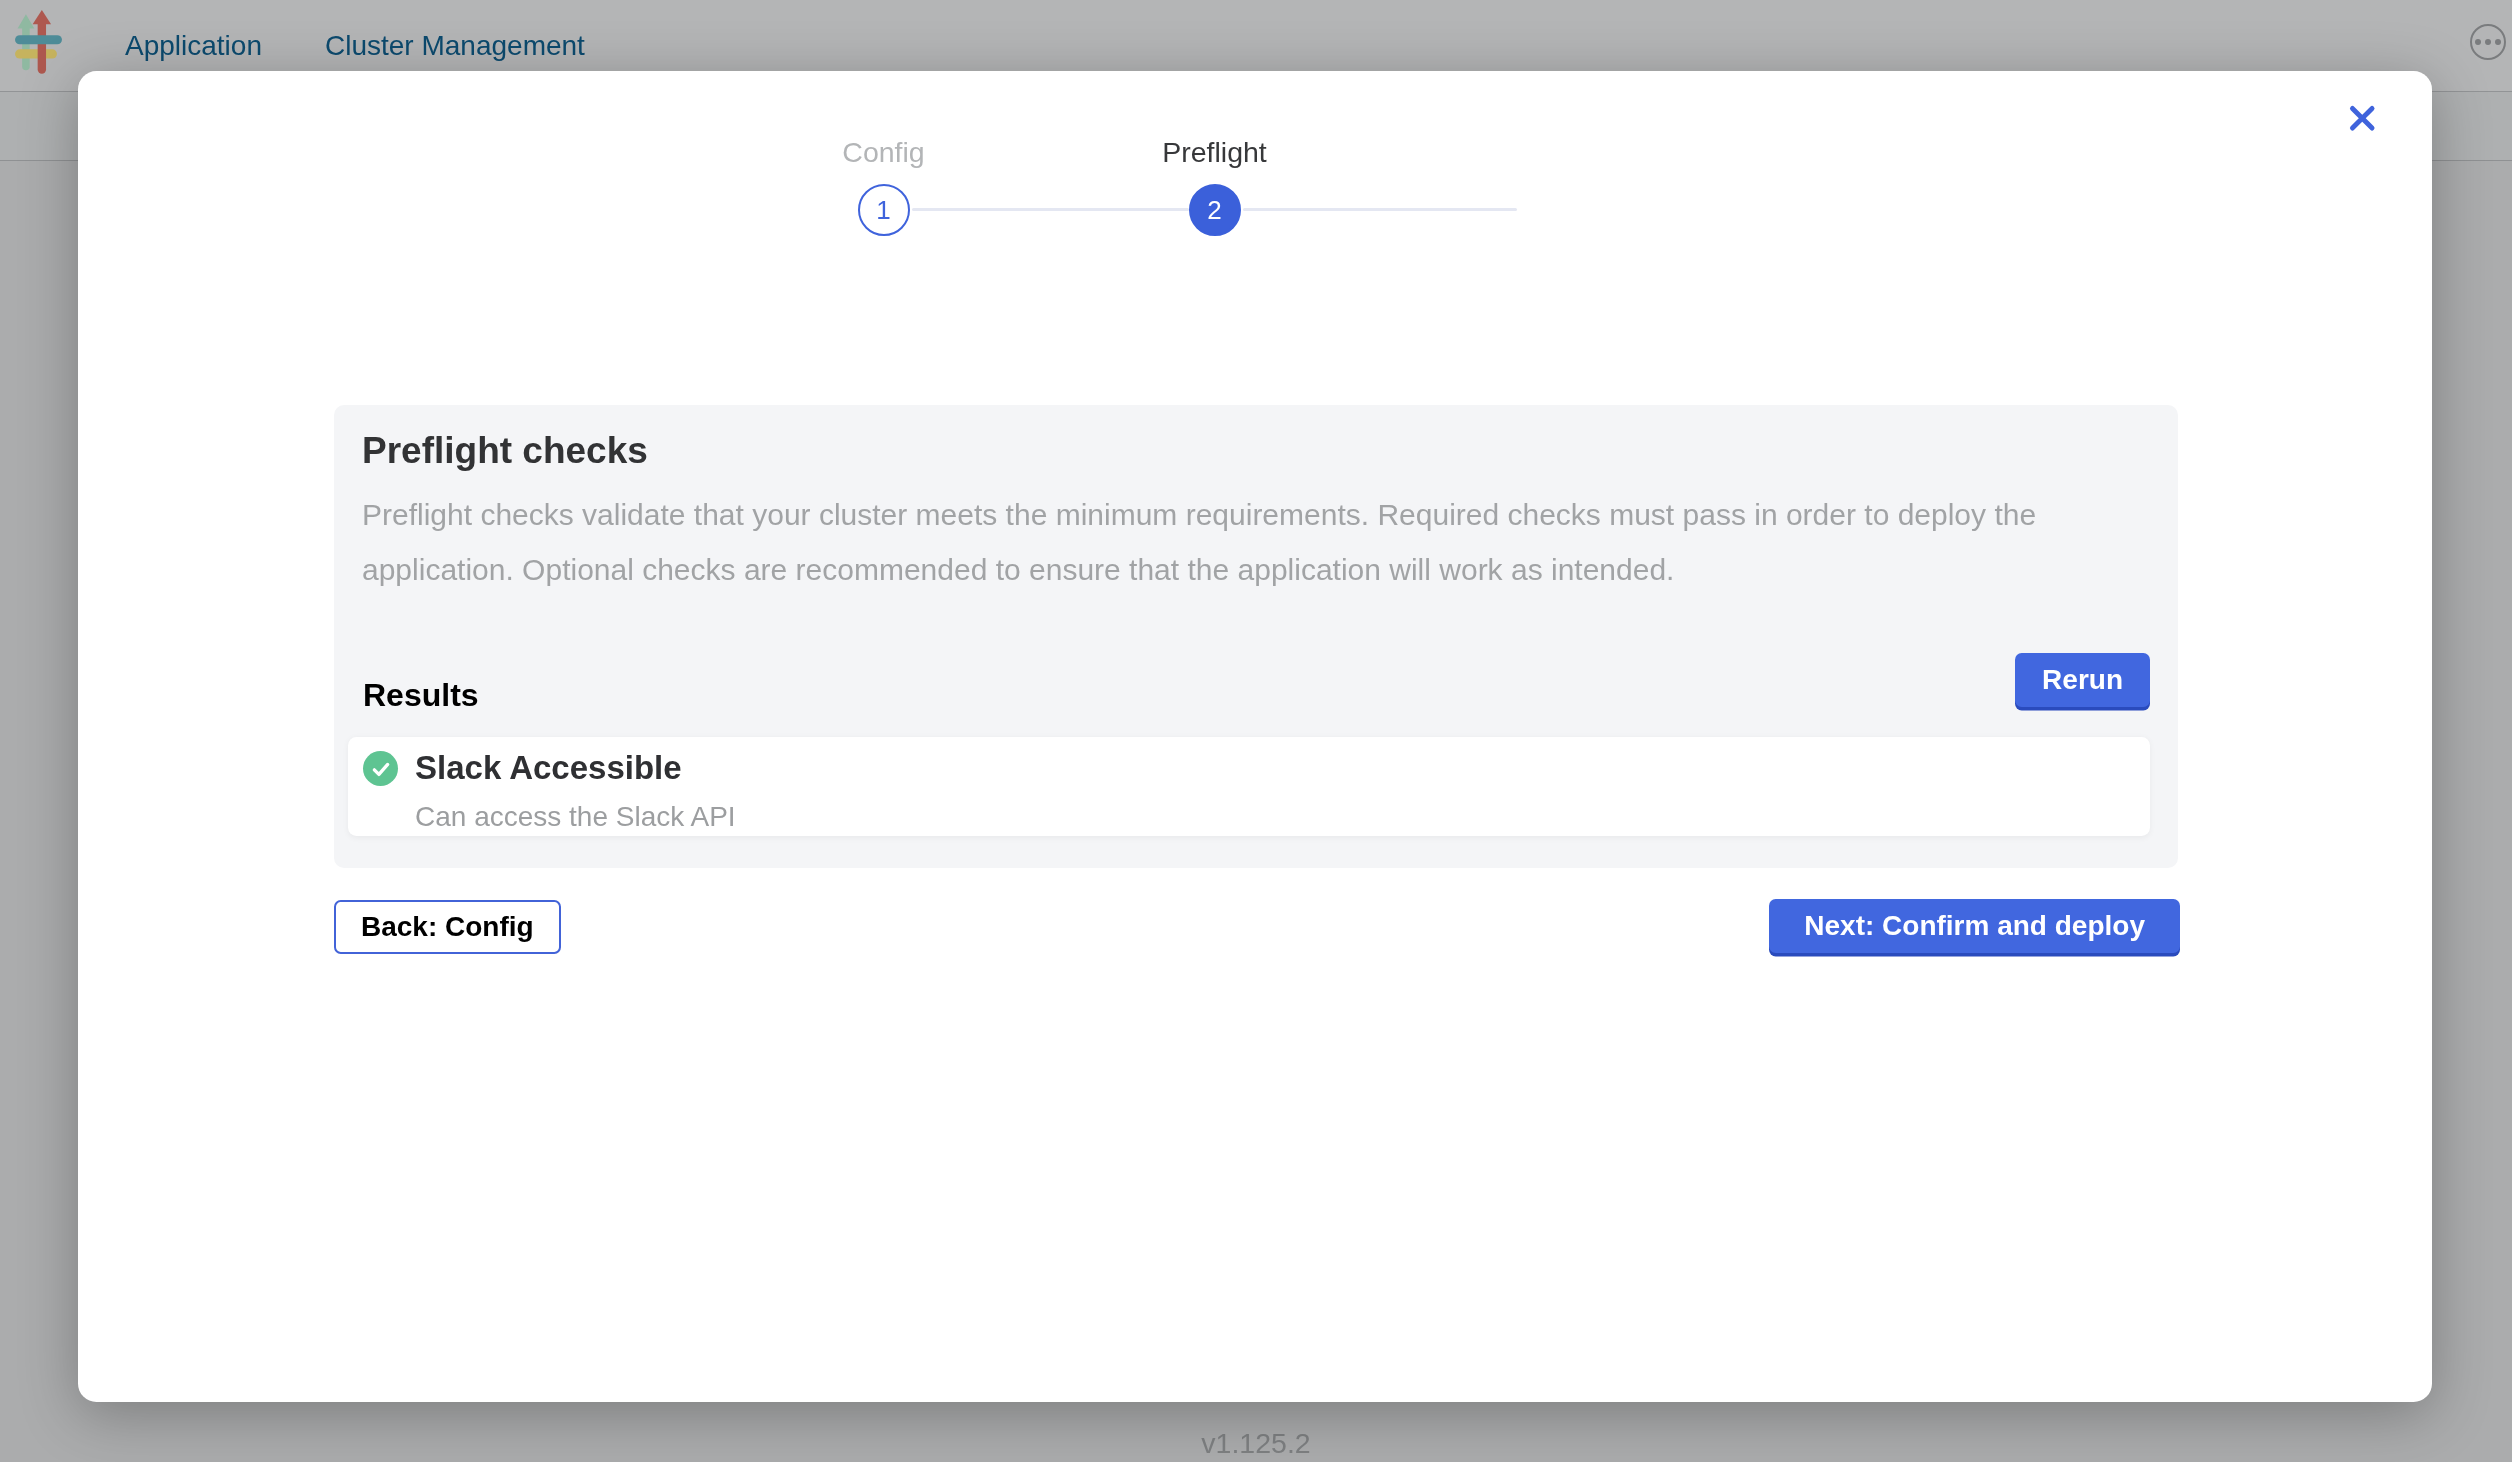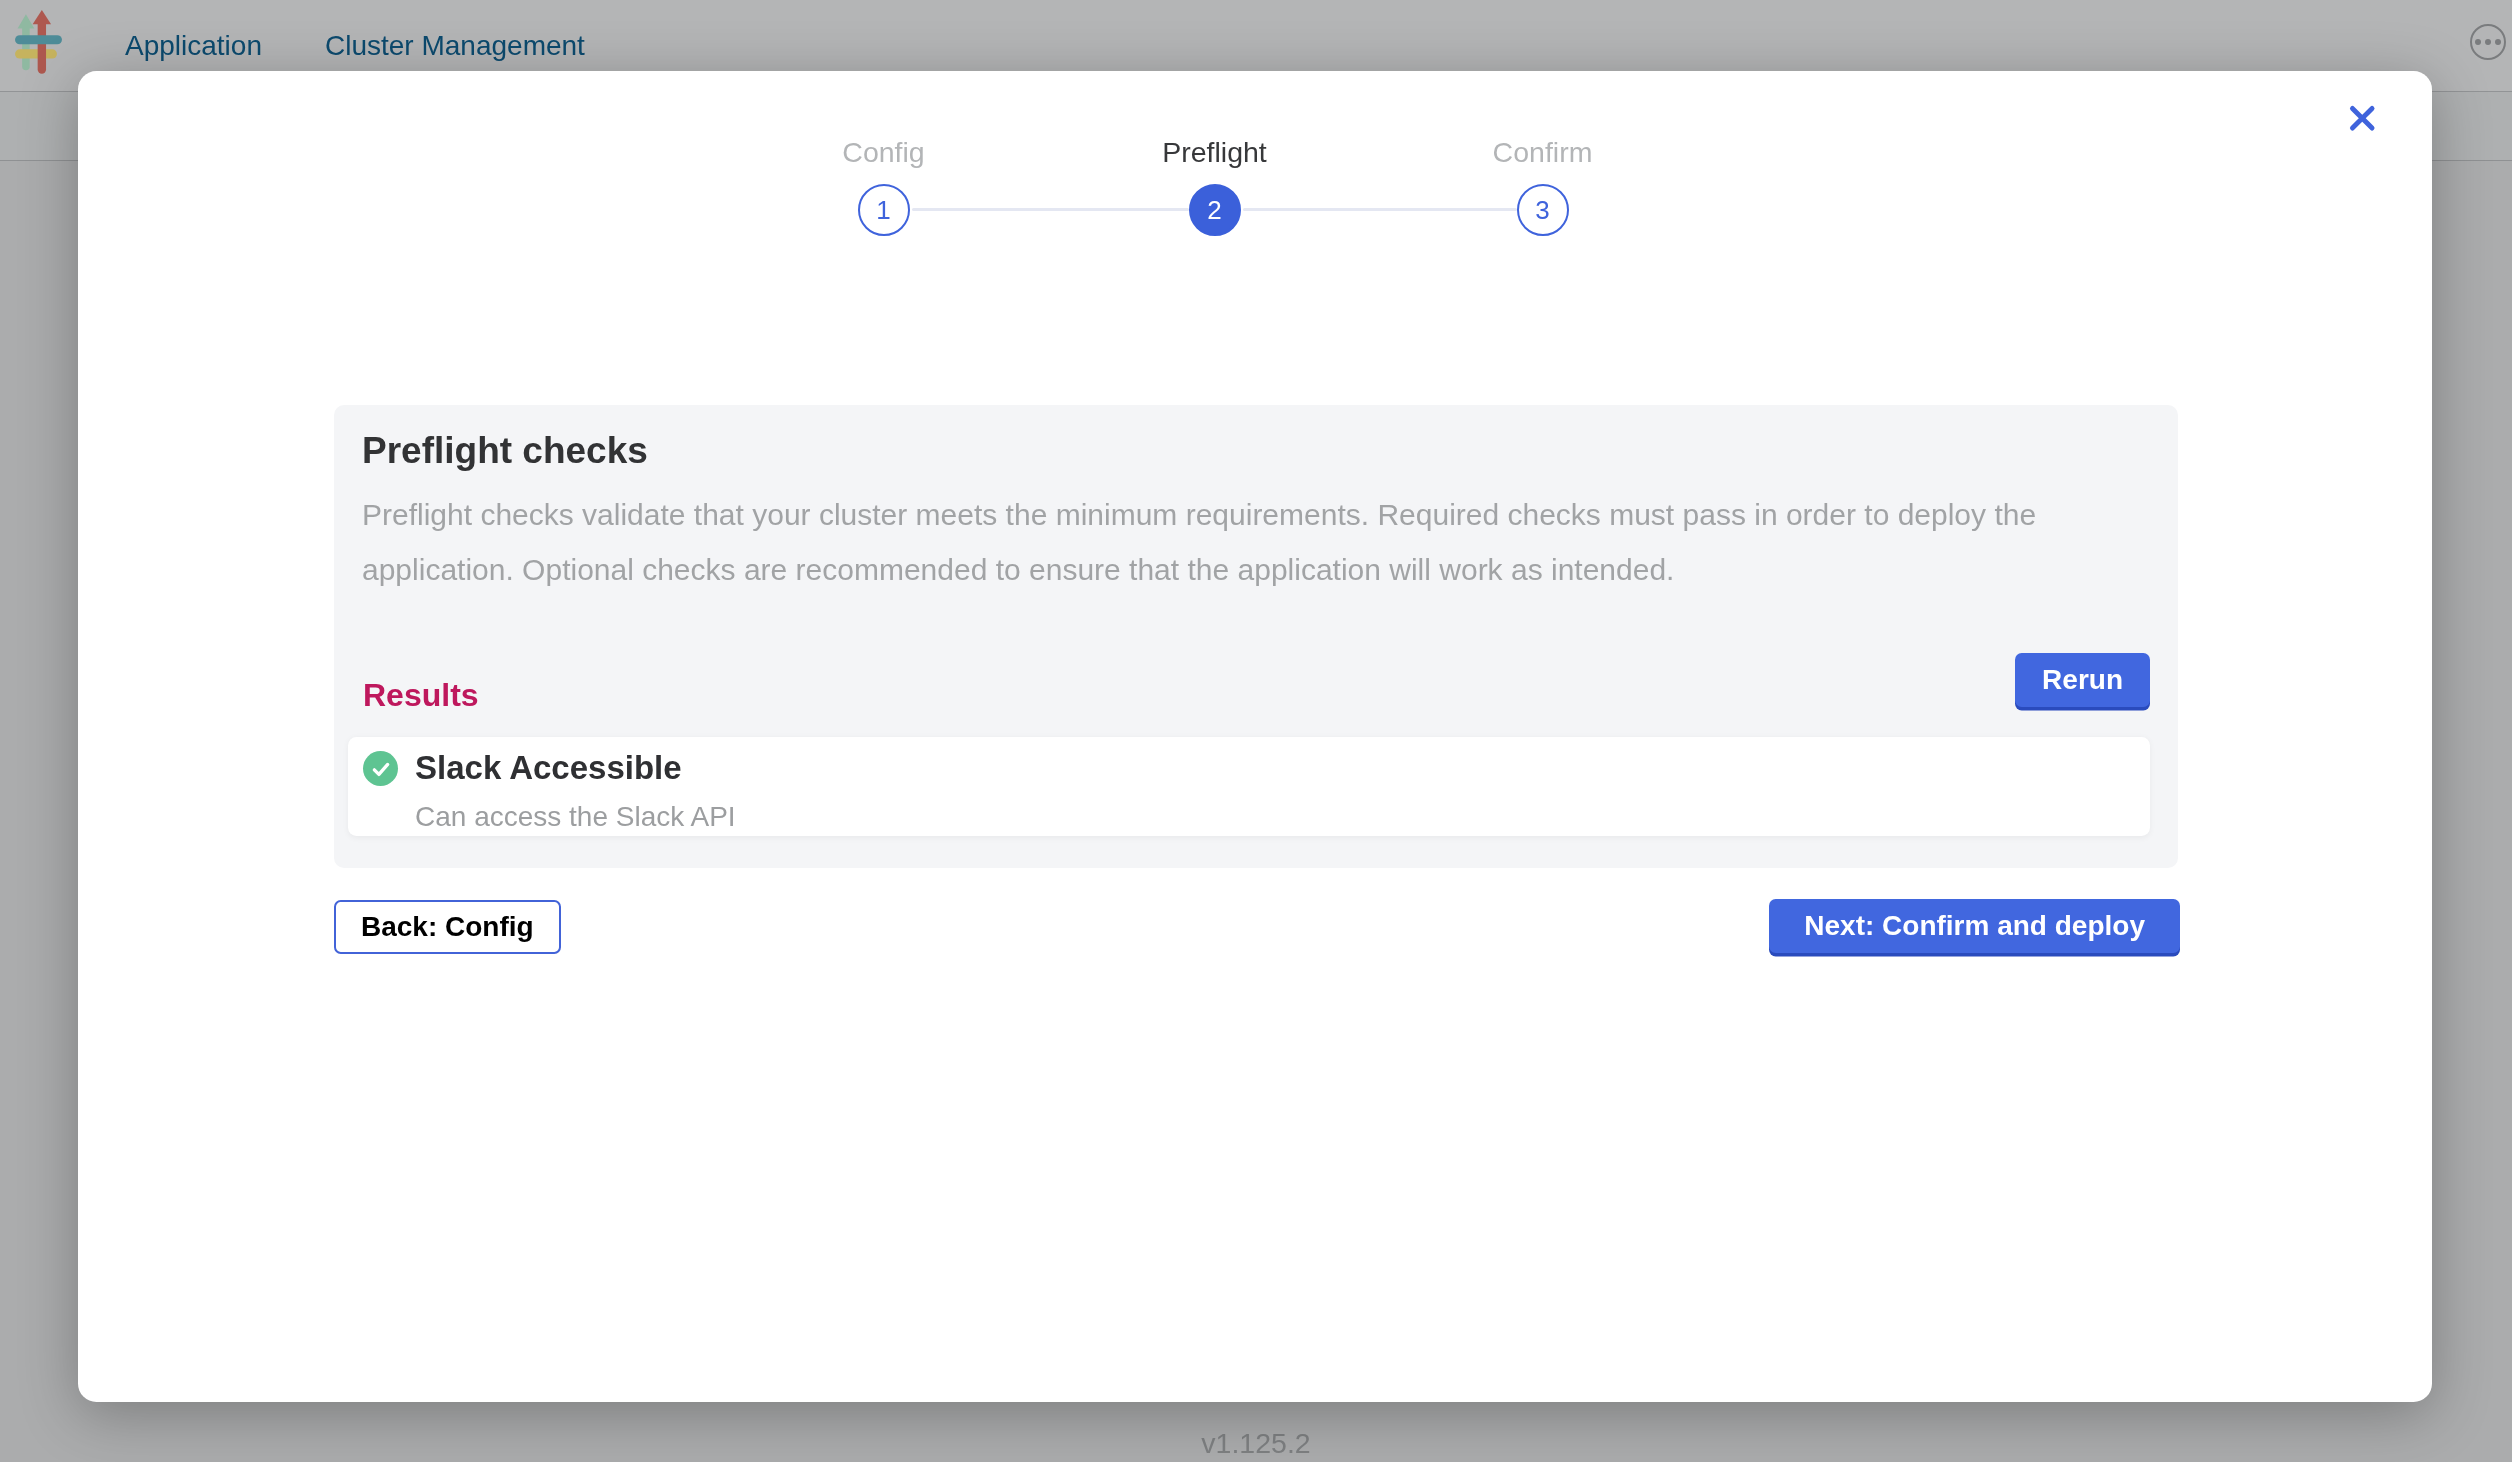--- a/index.html
+++ b/index.html
@@ -80,21 +80,21 @@
   .card-title {
     position: absolute; left: 28px; top: 25px;
     font-size: 37px; font-weight: bold; color: #323335;
   }
   .card-desc {
     position: absolute; left: 28px; top: 82px; width: 1757px;
     font-size: 30px; line-height: 55px; color: #a1a3a5;
   }
   .results-heading {
     position: absolute; left: 29px; top: 272px;
-    font-size: 32px; font-weight: bold; color: #be185d;
+    font-size: 32px; font-weight: bold; color: #000000;
   }
   .btn {
     display: inline-flex; align-items: center; justify-content: center;
     font-family: "Liberation Sans", sans-serif;
     font-size: 28px; font-weight: bold; border-radius: 6.7px; cursor: pointer;
     white-space: nowrap; border: none;
   }
   .btn-primary {
     background: #4167df; color: #ffffff;
     box-shadow: 0 3.4px 0 #2a4bbd;
@@ -181,24 +181,20 @@
       <div class="step step-1">
         <span class="step-label">Config</span>
         <div class="step-circle">1</div>
       </div>
       <div class="connector connector-1"></div>
       <div class="step step-2 active">
         <span class="step-label">Preflight</span>
         <div class="step-circle">2</div>
       </div>
       <div class="connector connector-2"></div>
-      <div class="step step-3">
-        <span class="step-label">Confirm</span>
-        <div class="step-circle">3</div>
-      </div>
     </div>
 
     <div class="card">
       <h1 class="card-title">Preflight checks</h1>
       <p class="card-desc">Preflight checks validate that your cluster meets the minimum requirements. Required checks must pass in order to deploy the application. Optional checks are recommended to ensure that the application will work as intended.</p>
 
       <h2 class="results-heading">Results</h2>
       <button class="btn btn-primary rerun-btn">Rerun</button>
 
       <div class="check-card">

